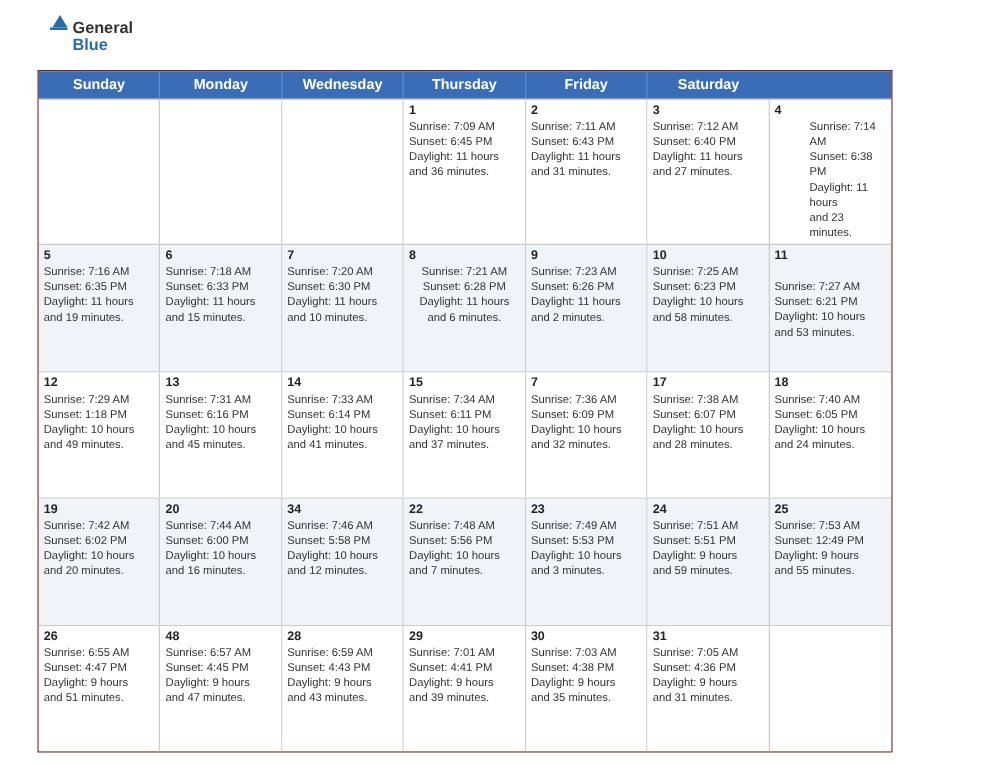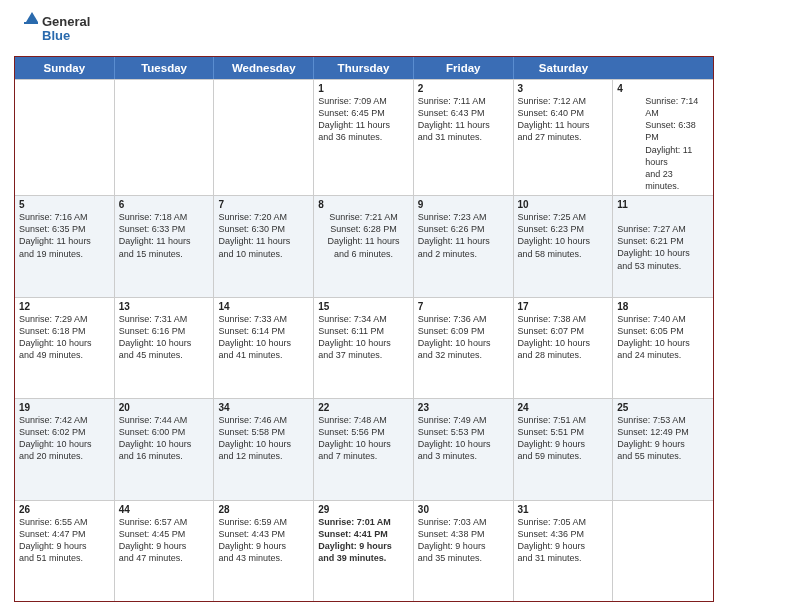--- a/index.html
+++ b/index.html
@@ -6,21 +6,21 @@
     body {
       width: 792px;
       height: 612px;
       font-family: Arial, sans-serif;
       background: #fff;
       overflow: hidden;
     }
     .page {
       width: 728px;
       height: 612px;
-      padding: 10px 14px 10px 14px;
+      padding: 10px 14px 10px 30px;
       display: flex;
       flex-direction: column;
     }
     .header {
       display: flex;
       justify-content: space-between;
       align-items: flex-start;
       margin-bottom: 6px;
     }
     .logo {
@@ -120,21 +120,21 @@
 </div>
     <div class="header-right">
       <div class="month-title"></div>
       <div class="location"></div>
     </div>
   </div>
 
   <div class="calendar">
     <div class="cal-header-row">
     <div class="cal-header-cell">Sunday</div>
-        <div class="cal-header-cell">Tuesday</div>
+        <div class="cal-header-cell">Monday</div>
         <div class="cal-header-cell">Wednesday</div>
         <div class="cal-header-cell">Thursday</div>
         <div class="cal-header-cell">Friday</div>
         <div class="cal-header-cell">Saturday</div>
       </div>
     <div class="cal-body">
     <div class="cal-row normal-row">
           <div class="cal-cell empty"></div>
           <div class="cal-cell empty"></div>
           <div class="cal-cell empty"></div>
@@ -215,21 +215,21 @@
             <div class="cell-info" style="white-space: pre-line; margin-top: 12px;">Sunrise: 7:27 AM
 Sunset: 6:21 PM
 Daylight: 10 hours
 and 53 minutes.</div>
           </div>
         </div>
         <div class="cal-row normal-row">
           <div class="cal-cell">
             <div class="cell-day">12</div>
             <div class="cell-info" style="white-space: pre-line;">Sunrise: 7:29 AM
-Sunset: 6:18 PM
+Sunset: 1:18 PM
 Daylight: 10 hours
 and 49 minutes.</div>
           </div>
           <div class="cal-cell">
             <div class="cell-day">13</div>
             <div class="cell-info" style="white-space: pre-line;">Sunrise: 7:31 AM
 Sunset: 6:16 PM
 Daylight: 10 hours
 and 45 minutes.</div>
           </div>
@@ -322,36 +322,36 @@
         </div>
         <div class="cal-row normal-row">
           <div class="cal-cell">
             <div class="cell-day">26</div>
             <div class="cell-info" style="white-space: pre-line;">Sunrise: 6:55 AM
 Sunset: 4:47 PM
 Daylight: 9 hours
 and 51 minutes.</div>
           </div>
           <div class="cal-cell">
-            <div class="cell-day">44</div>
+            <div class="cell-day">48</div>
             <div class="cell-info" style="white-space: pre-line;">Sunrise: 6:57 AM
 Sunset: 4:45 PM
 Daylight: 9 hours
 and 47 minutes.</div>
           </div>
           <div class="cal-cell">
             <div class="cell-day">28</div>
             <div class="cell-info" style="white-space: pre-line;">Sunrise: 6:59 AM
 Sunset: 4:43 PM
 Daylight: 9 hours
 and 43 minutes.</div>
           </div>
           <div class="cal-cell">
             <div class="cell-day">29</div>
-            <div class="cell-info" style="white-space: pre-line; font-weight: bold;">Sunrise: 7:01 AM
+            <div class="cell-info" style="white-space: pre-line;">Sunrise: 7:01 AM
 Sunset: 4:41 PM
 Daylight: 9 hours
 and 39 minutes.</div>
           </div>
           <div class="cal-cell">
             <div class="cell-day">30</div>
             <div class="cell-info" style="white-space: pre-line;">Sunrise: 7:03 AM
 Sunset: 4:38 PM
 Daylight: 9 hours
 and 35 minutes.</div>

